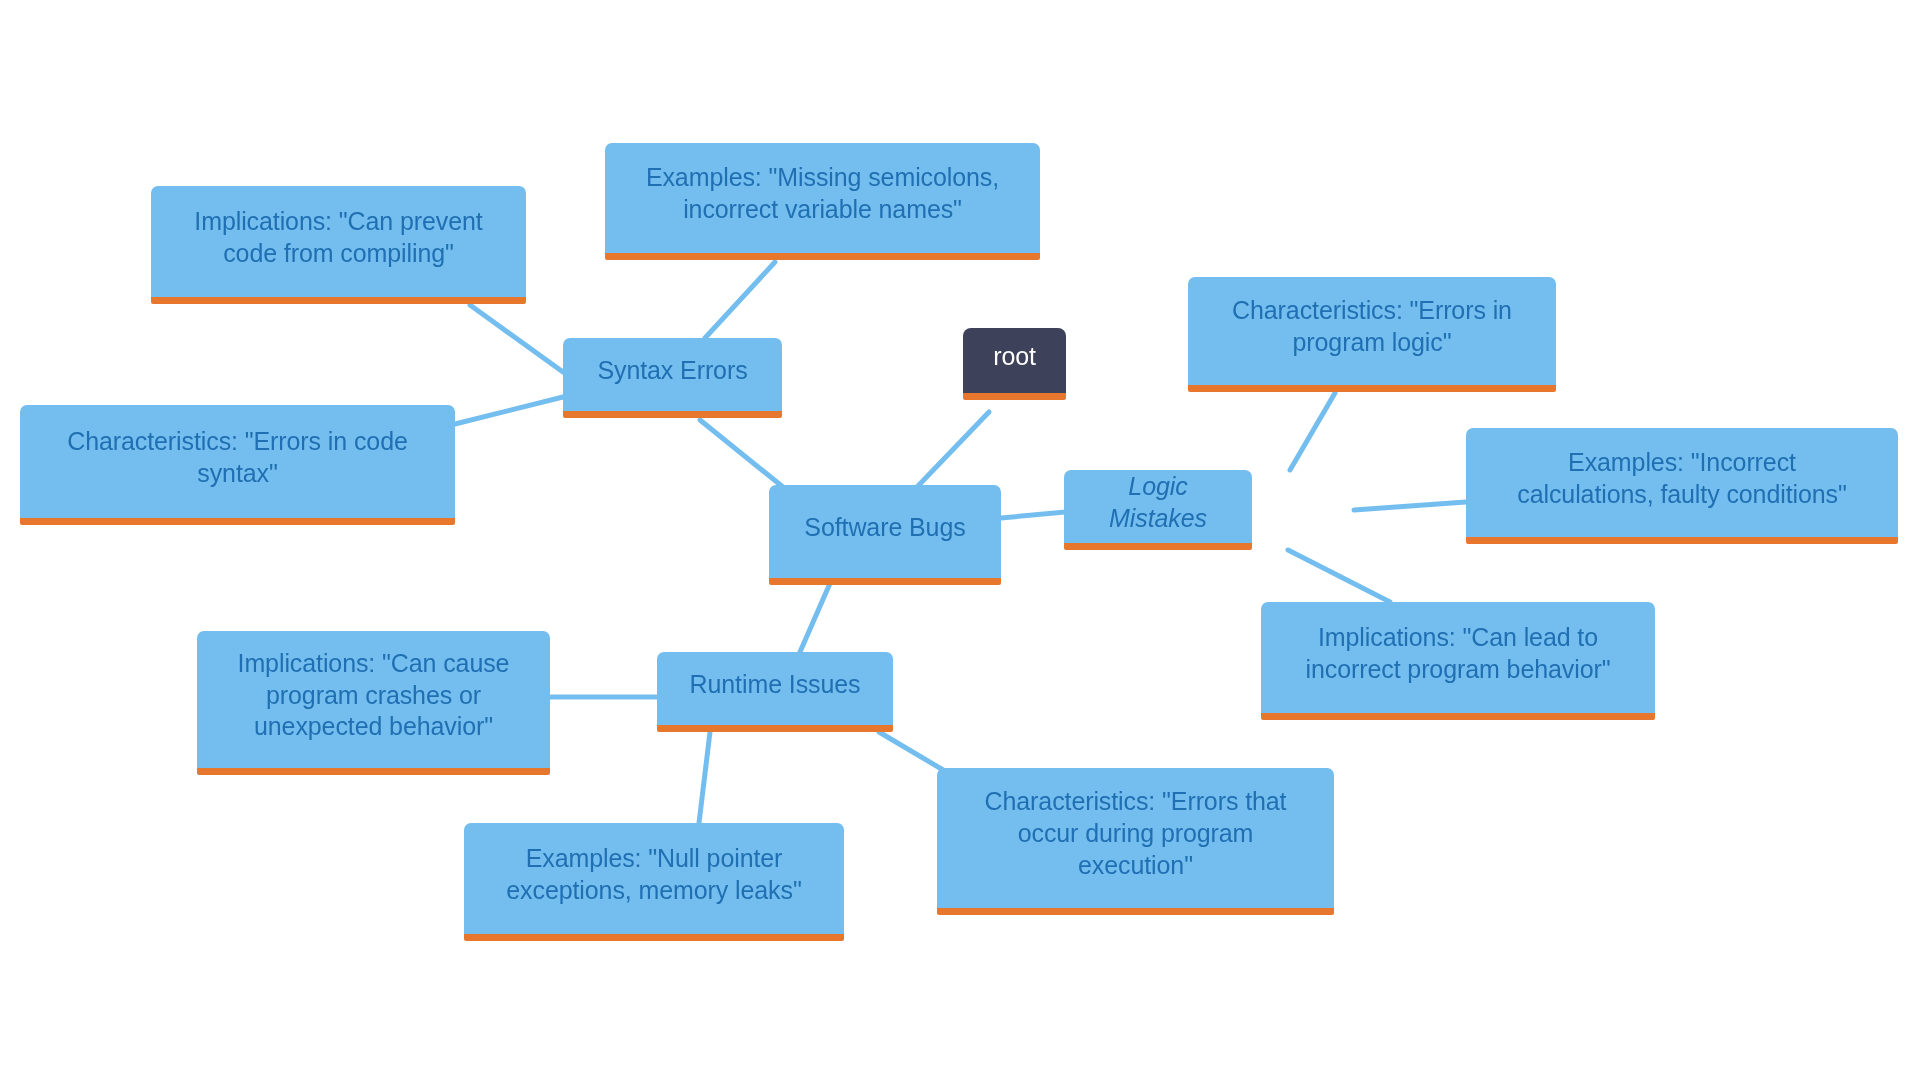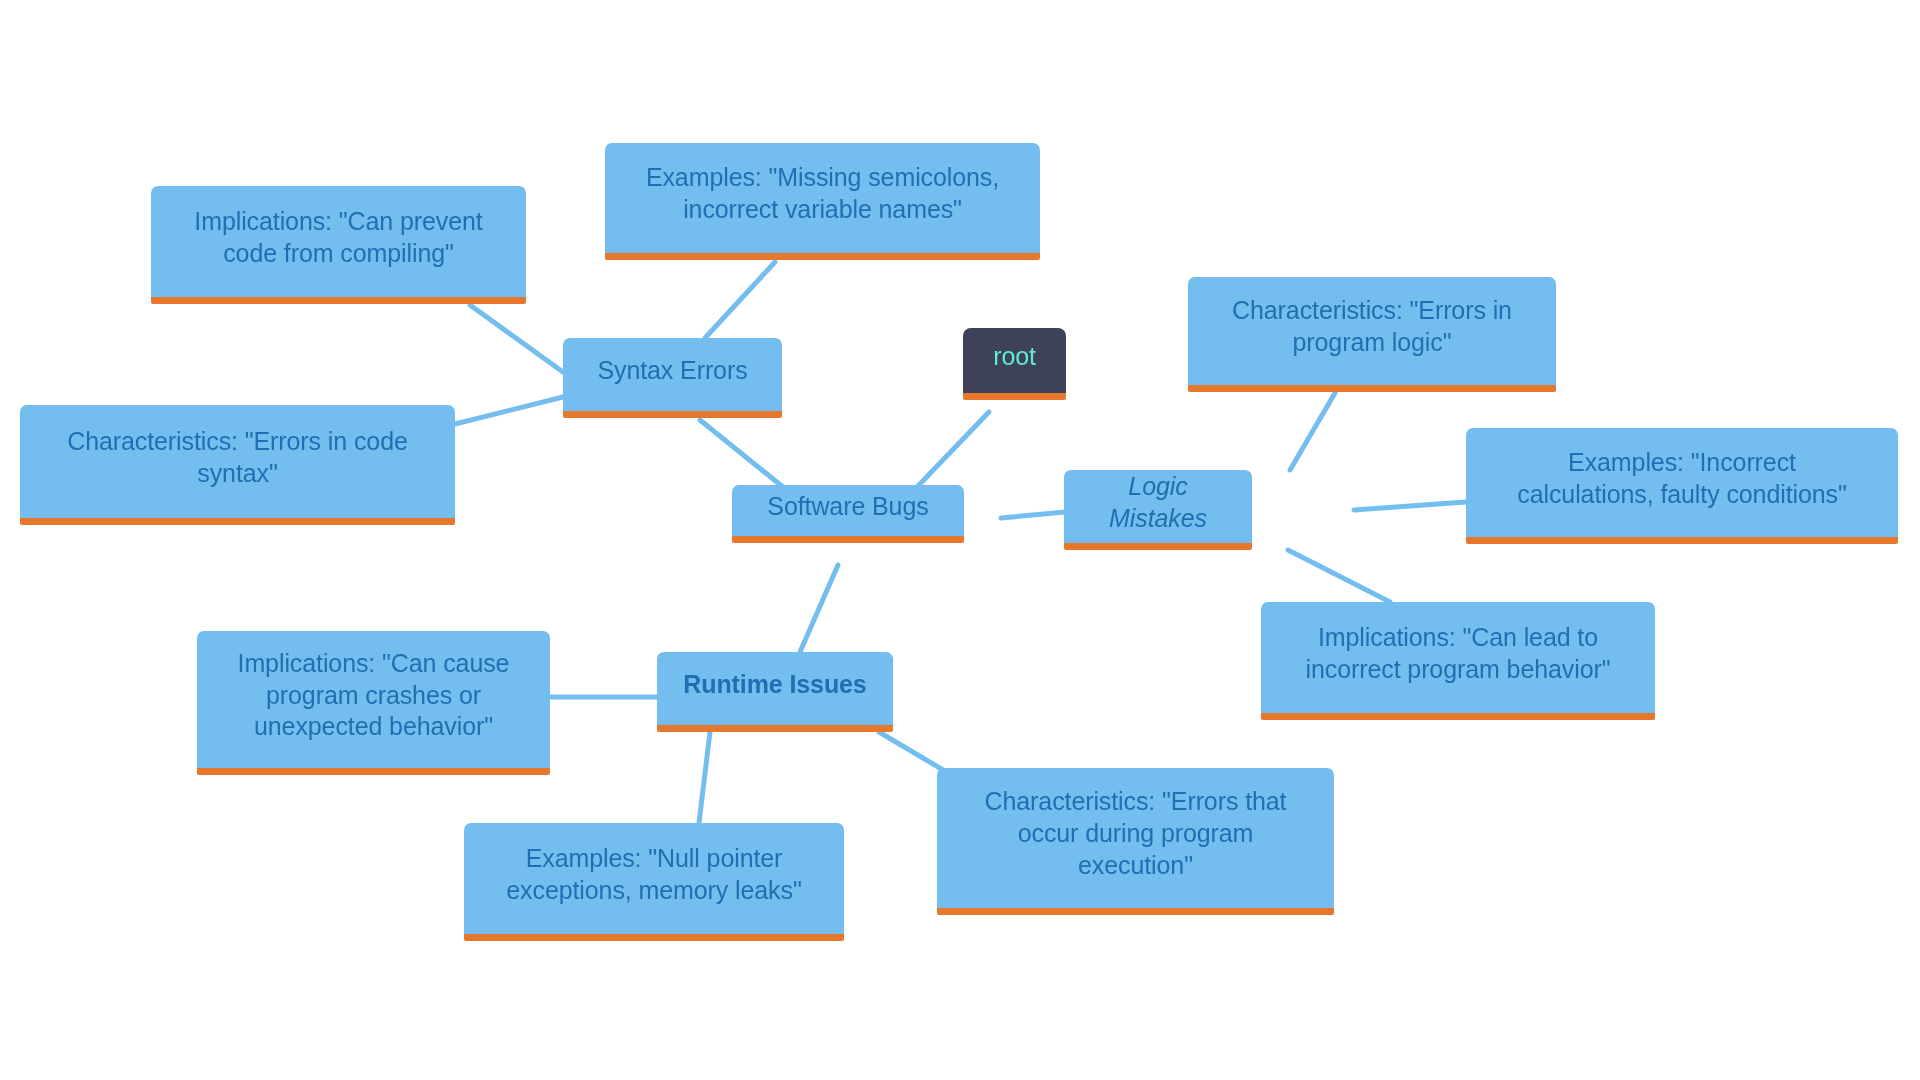--- a/index.html
+++ b/index.html
@@ -35,21 +35,21 @@
     color: #1F6FB2;
     font-size: 25px;
     line-height: 1.27;
     letter-spacing: -0.1px;
     padding: 6px 14px 14px 14px;
     border-bottom: 7px solid #E8772E;
     white-space: pre-line;
   }
   .node.root {
     background: #3D4159;
-    color: #5eead4;
+    color: #ffffff;
     border-radius: 8px 8px 2px 2px;
   }
   .node-label {
     display: block;
     width: 100%;
     white-space: pre-line;
   }
 </style>
 </head>
 <body>
@@ -65,36 +65,36 @@
       <line x1="563" y1="397" x2="455" y2="424" stroke="#74BEEF" stroke-width="5" stroke-linecap="round"></line>
       <line x1="1290" y1="470" x2="1335" y2="393" stroke="#74BEEF" stroke-width="5" stroke-linecap="round"></line>
       <line x1="1354" y1="510" x2="1466" y2="502" stroke="#74BEEF" stroke-width="5" stroke-linecap="round"></line>
       <line x1="1288" y1="550" x2="1390" y2="602" stroke="#74BEEF" stroke-width="5" stroke-linecap="round"></line>
       <line x1="657" y1="697" x2="550" y2="697" stroke="#74BEEF" stroke-width="5" stroke-linecap="round"></line>
       <line x1="710" y1="732" x2="699" y2="823" stroke="#74BEEF" stroke-width="5" stroke-linecap="round"></line>
       <line x1="879" y1="732" x2="955" y2="777" stroke="#74BEEF" stroke-width="5" stroke-linecap="round"></line>
     </svg>
   <div id="node-layer">
       <div class="node root" style="left: 963px; top: 328px; width: 103px; height: 72px;"><span class="node-label">root</span></div>
-      <div class="node" style="left: 732px; top: 485px; width: 232px; height: 58px; align-items: center;"><span class="node-label">Software Bugs</span></div>
+      <div class="node" style="left: 769px; top: 485px; width: 232px; height: 100px; align-items: center;"><span class="node-label">Software Bugs</span></div>
       <div class="node" style="left: 563px; top: 338px; width: 219px; height: 80px;"><span class="node-label">Syntax Errors</span></div>
       <div class="node" style="left: 151px; top: 186px; width: 375px; height: 118px;"><span class="node-label">Implications: "Can prevent
 code from compiling"</span></div>
       <div class="node" style="left: 605px; top: 143px; width: 435px; height: 117px;"><span class="node-label">Examples: "Missing semicolons,
 incorrect variable names"</span></div>
       <div class="node" style="left: 20px; top: 405px; width: 435px; height: 120px;"><span class="node-label">Characteristics: "Errors in code
 syntax"</span></div>
       <div class="node" style="left: 1064px; top: 470px; width: 188px; height: 80px; font-style: italic;"><span class="node-label">Logic Mistakes</span></div>
       <div class="node" style="left: 1188px; top: 277px; width: 368px; height: 115px;"><span class="node-label">Characteristics: "Errors in
 program logic"</span></div>
       <div class="node" style="left: 1466px; top: 428px; width: 432px; height: 116px;"><span class="node-label">Examples: "Incorrect
 calculations, faulty conditions"</span></div>
       <div class="node" style="left: 1261px; top: 602px; width: 394px; height: 118px;"><span class="node-label">Implications: "Can lead to
 incorrect program behavior"</span></div>
-      <div class="node" style="left: 657px; top: 652px; width: 236px; height: 80px; font-weight: bold;"><span class="node-label">Runtime Issues</span></div>
+      <div class="node" style="left: 657px; top: 652px; width: 236px; height: 80px;"><span class="node-label">Runtime Issues</span></div>
       <div class="node" style="left: 197px; top: 631px; width: 353px; height: 144px;"><span class="node-label">Implications: "Can cause
 program crashes or
 unexpected behavior"</span></div>
       <div class="node" style="left: 464px; top: 823px; width: 380px; height: 118px;"><span class="node-label">Examples: "Null pointer
 exceptions, memory leaks"</span></div>
       <div class="node" style="left: 937px; top: 768px; width: 397px; height: 147px;"><span class="node-label">Characteristics: "Errors that
 occur during program
 execution"</span></div>
     </div>
 </div>

